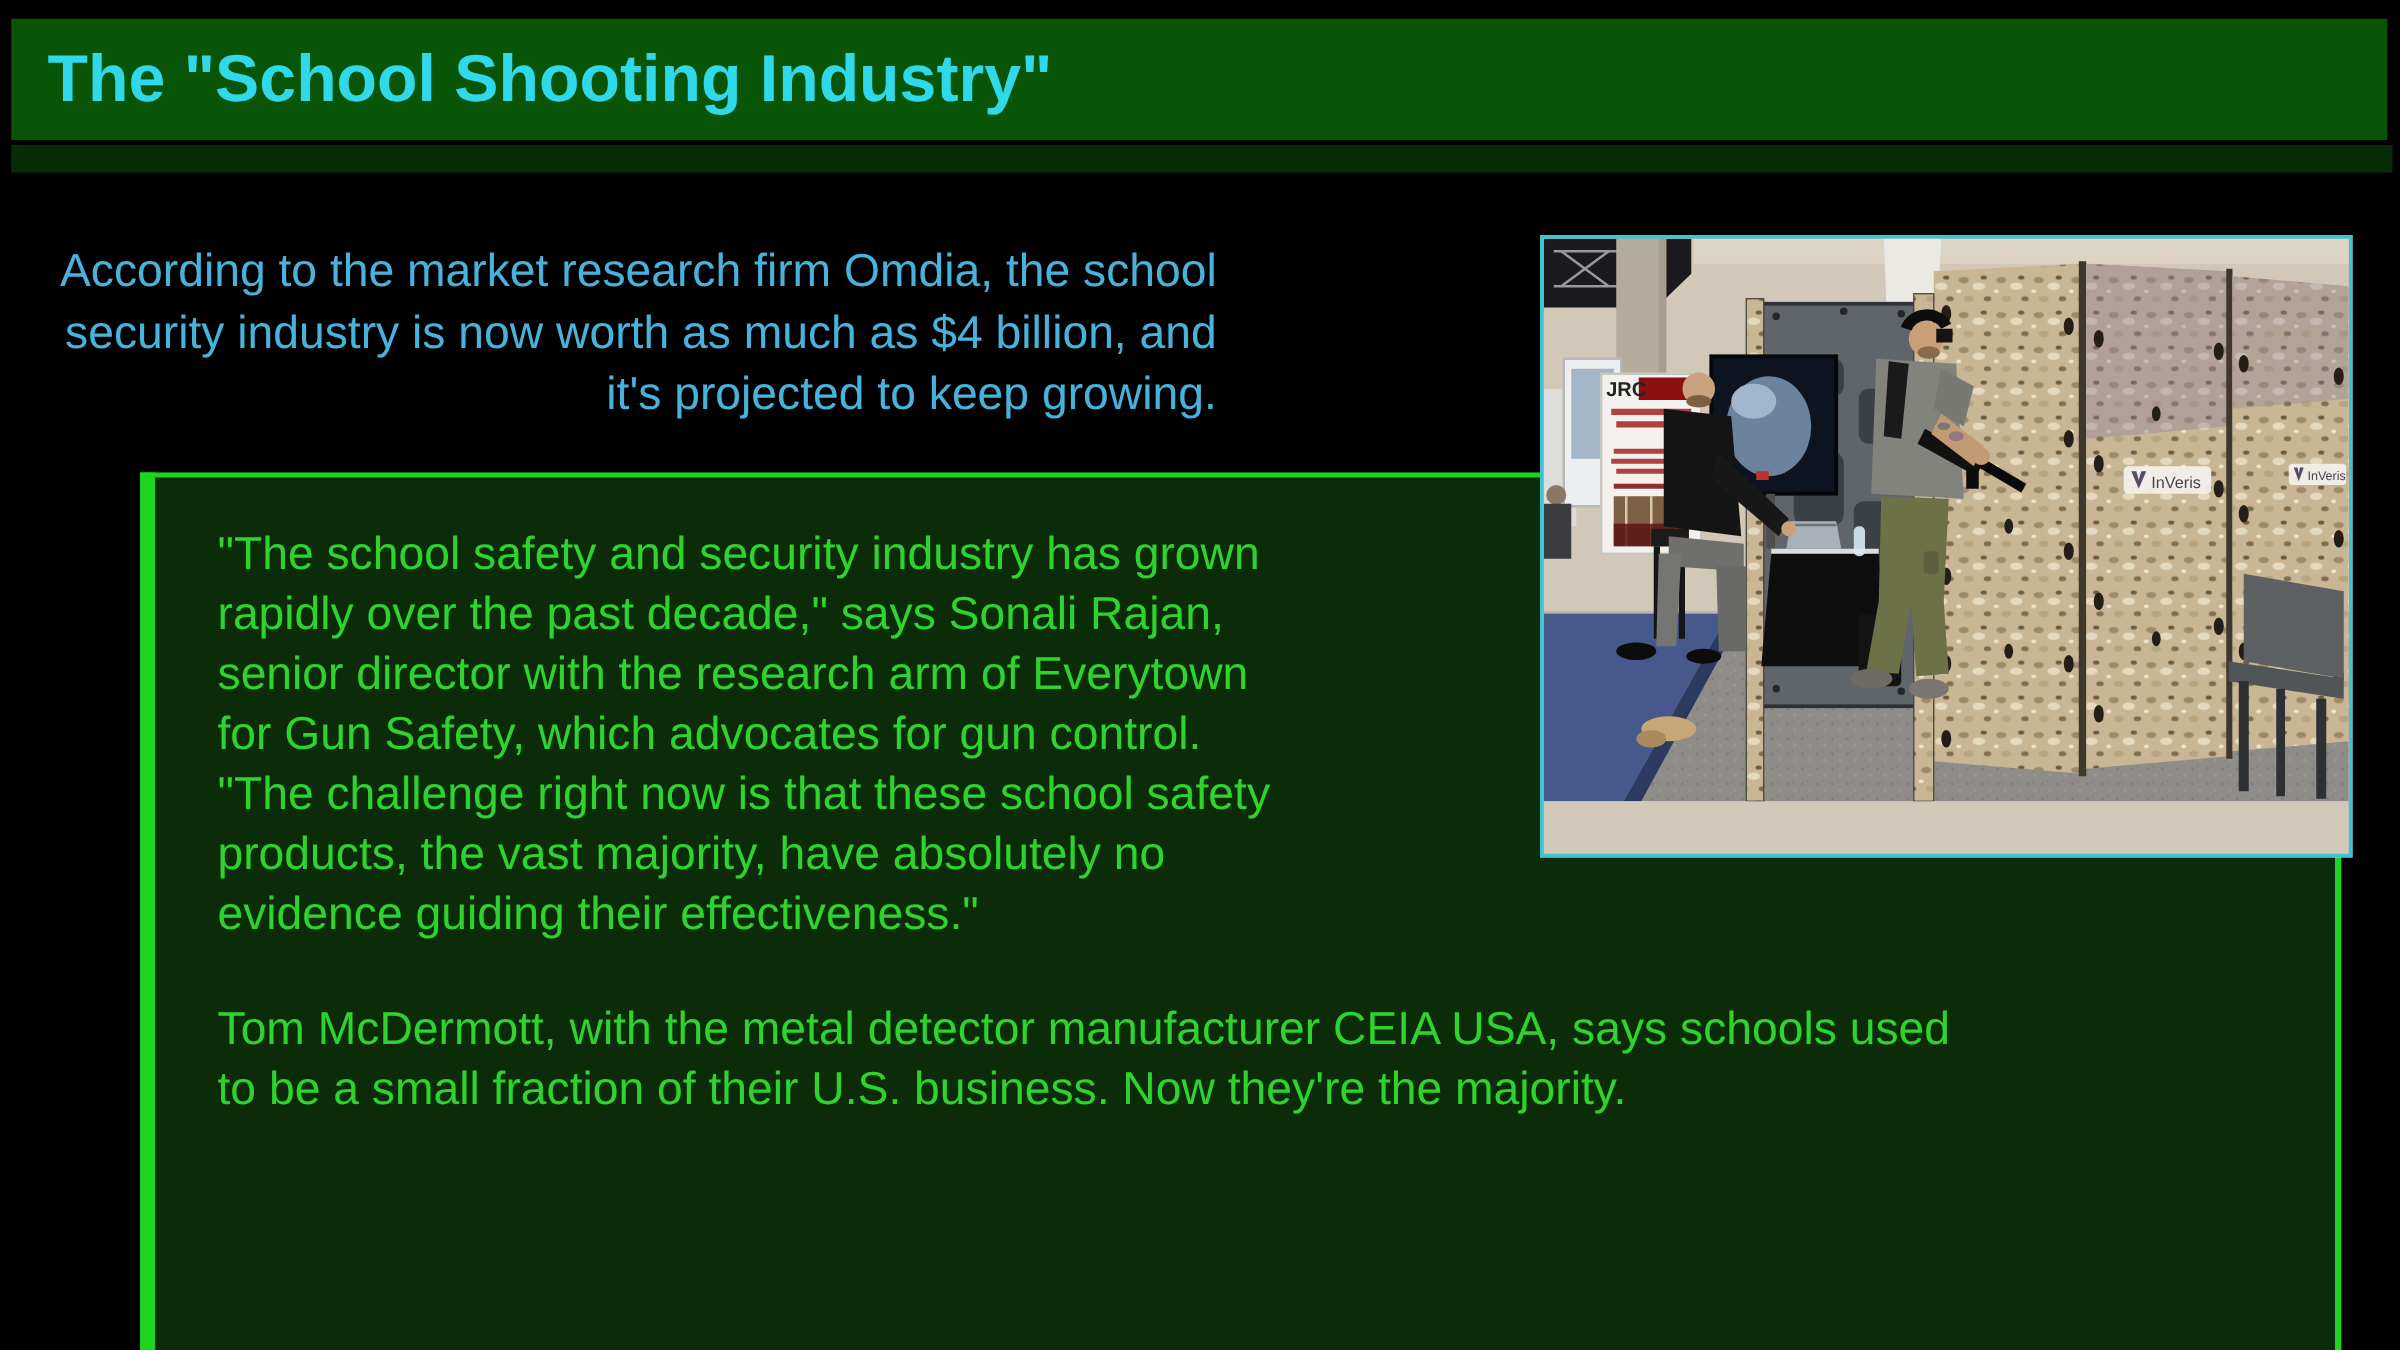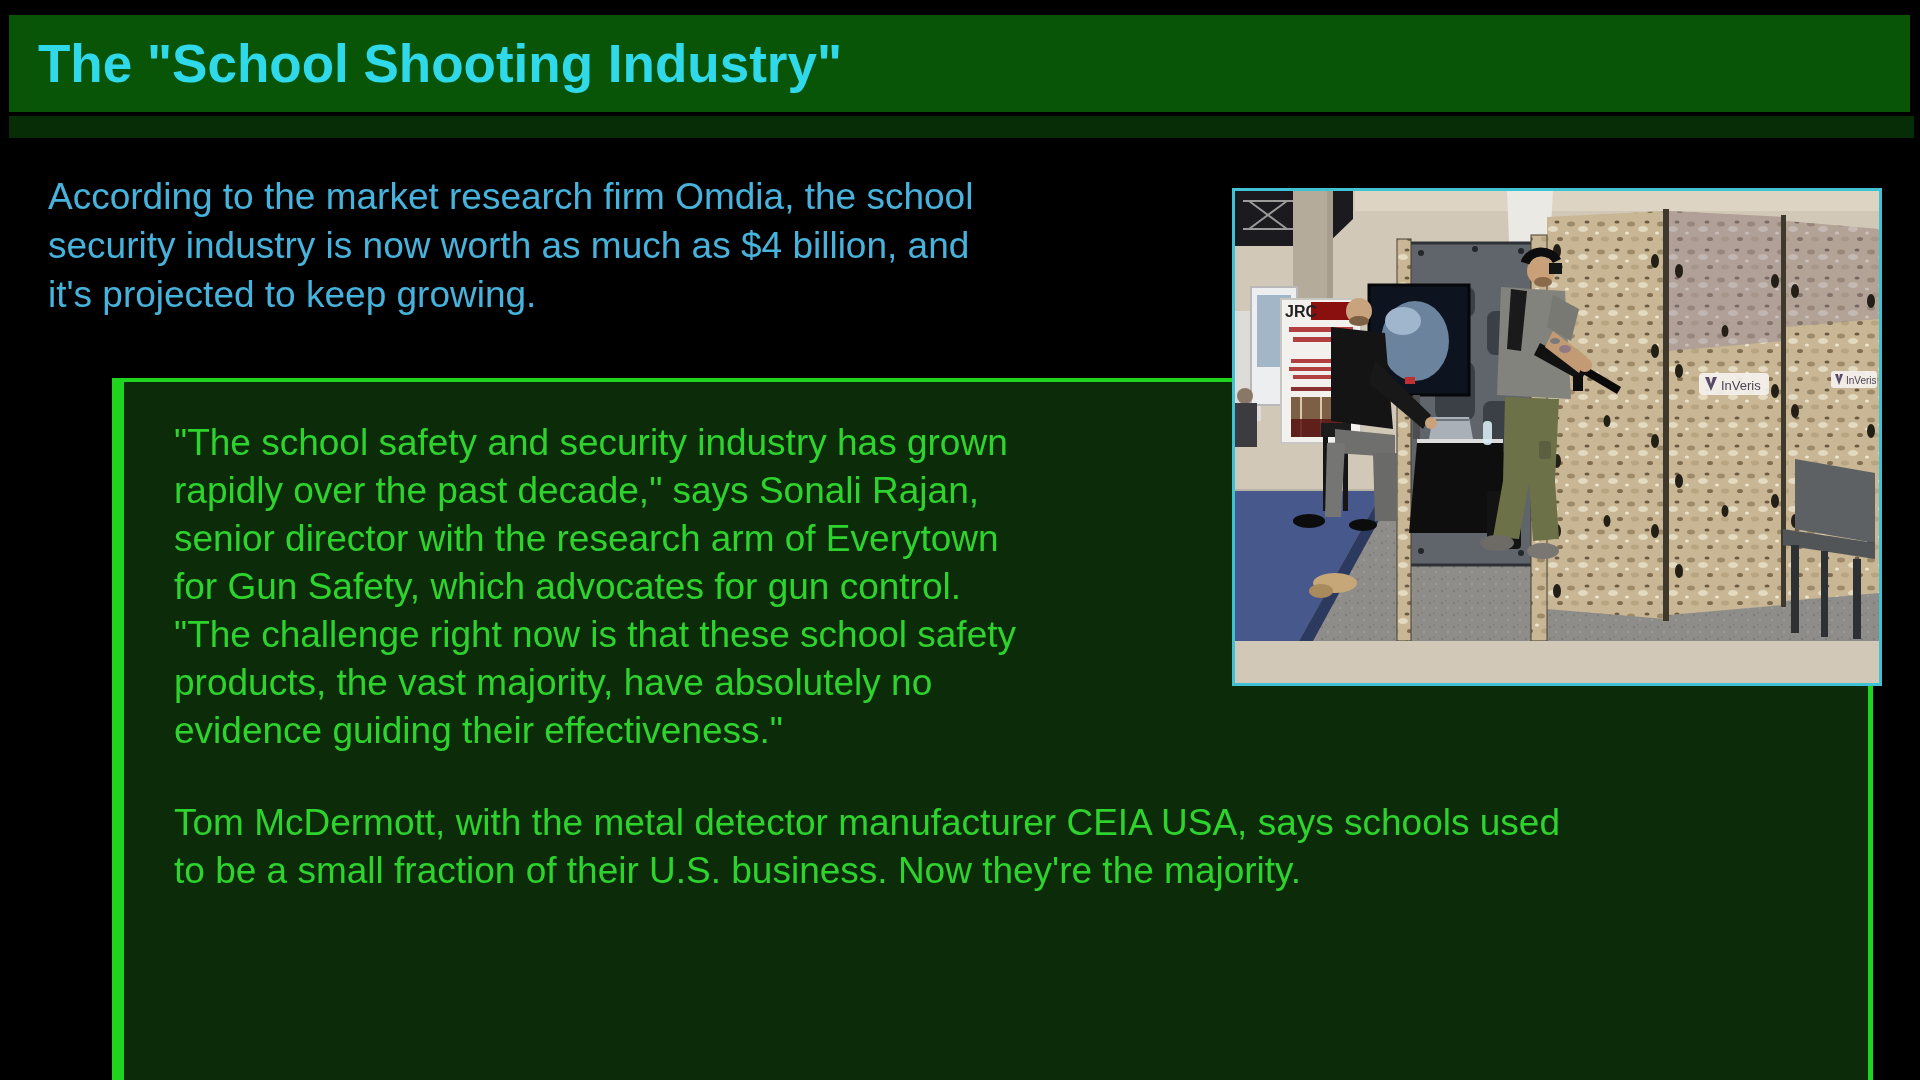--- a/index.html
+++ b/index.html
@@ -15,23 +15,24 @@
   .header h1{
     margin:0;padding-left:29px;line-height:97px;
     font-size:53px;font-weight:bold;color:#2fd9e9;
     white-space:nowrap;
   }
   .substrip{
     position:absolute;left:9px;right:6px;top:116px;height:22px;
     background:#062d06;
   }
   .intro{
-    position:absolute;left:48px;top:172px;margin:0;z-index:2;
+    position:absolute;left:48px;top:192px;margin:0;z-index:2;
     font-size:37px;line-height:49px;color:#47b3dc;
     white-space:pre-line;
+    text-align:right;
   }
   .quote-box{
     position:absolute;left:112px;top:378px;width:1761px;height:762px;
     box-sizing:border-box;z-index:1;
     background:#0c2b09;
     border-top:4px solid #1fd41f;
     border-left:12px solid #1fd41f;
     border-right:5px solid #1fd41f;
     padding:37px 18px 0 50px;
   }

